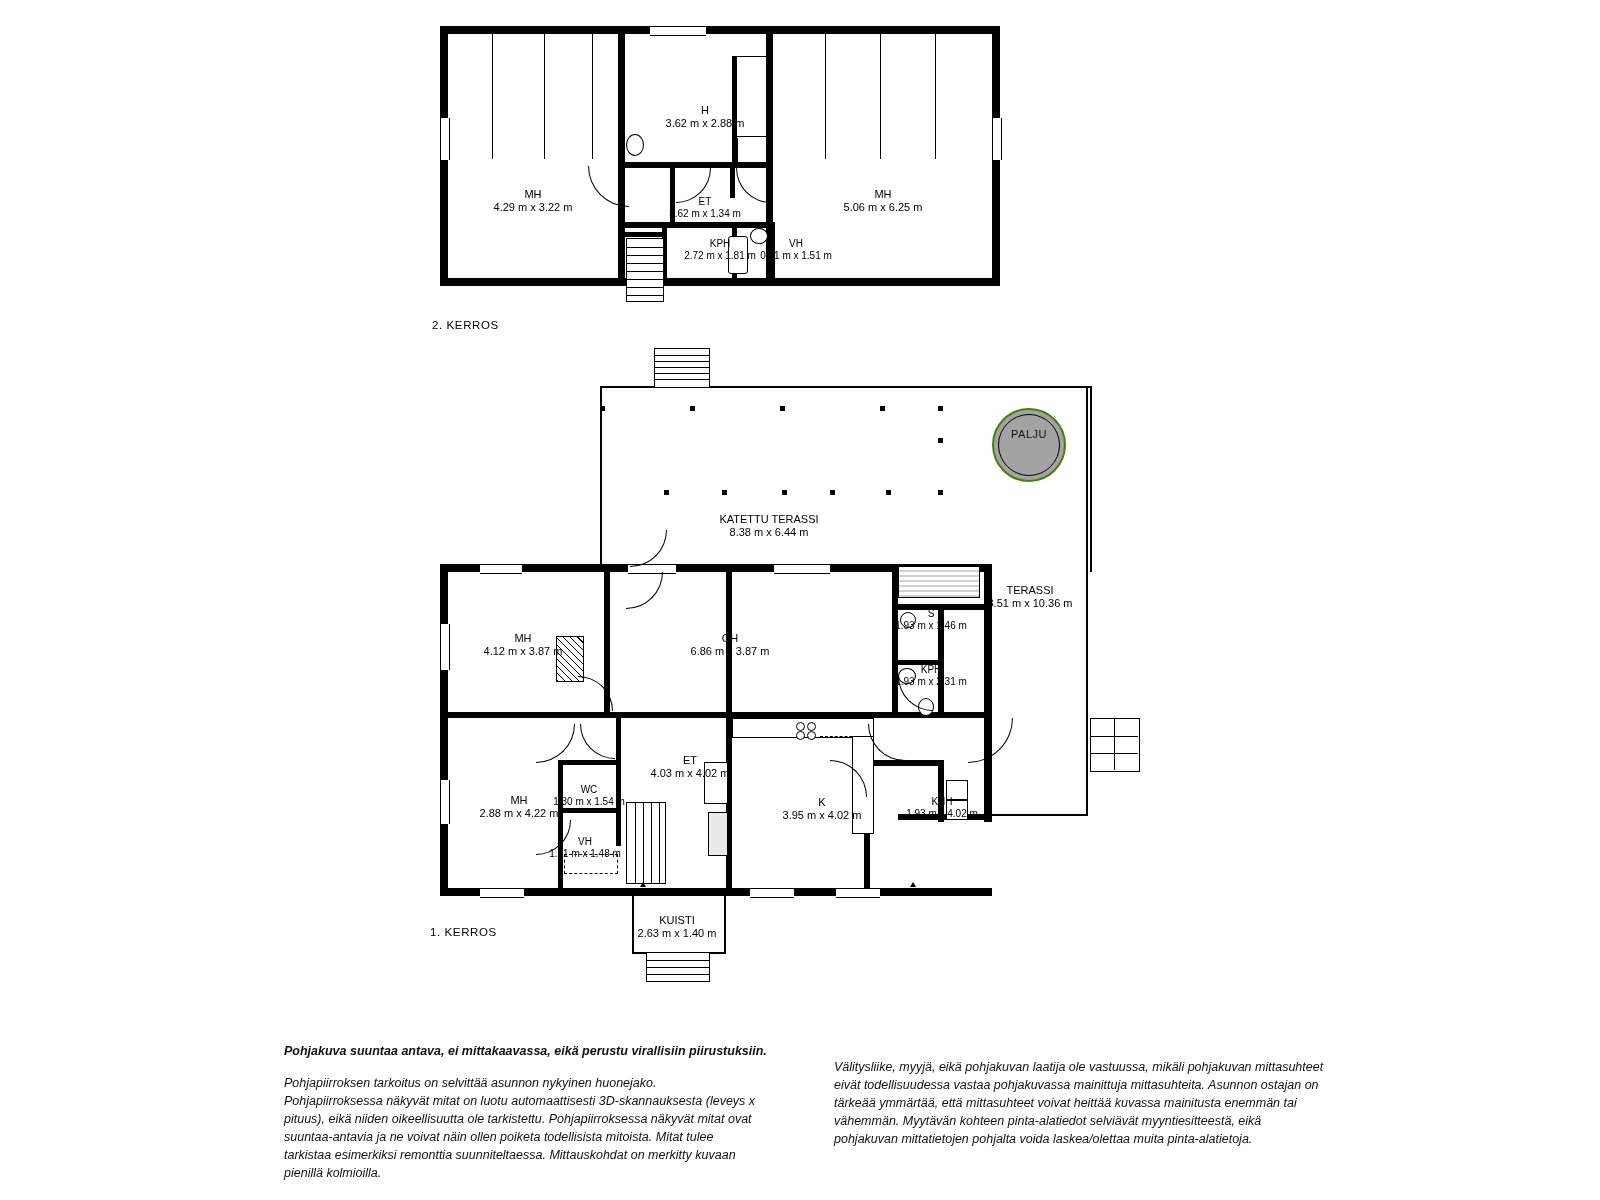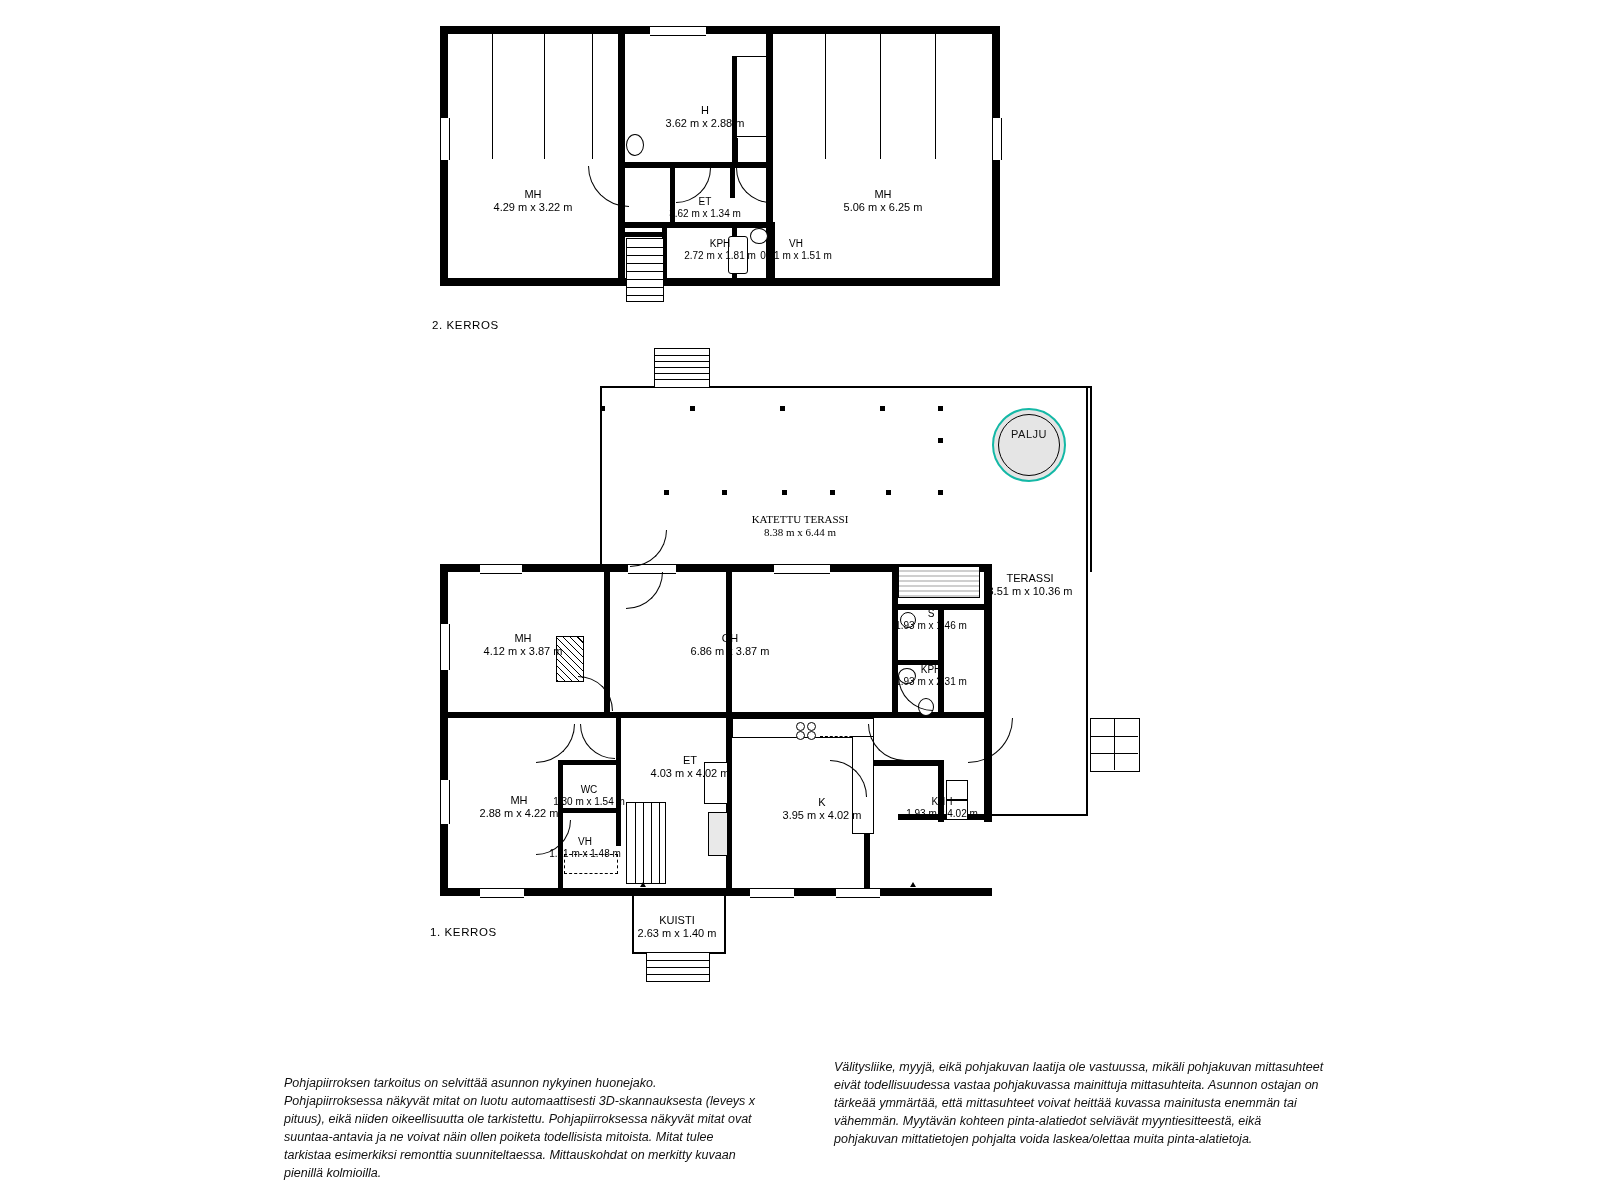--- a/index.html
+++ b/index.html
@@ -21,21 +21,21 @@
   .marker{position:absolute;width:0;height:0;border-left:3px solid transparent;border-right:3px solid transparent;border-bottom:5px solid #000;}
 
   .disc{position:absolute;font-style:italic;font-size:12.5px;line-height:18px;color:#111;}
   .disc.bold{font-weight:bold;}
 
   .hatch{position:absolute;background:
      repeating-linear-gradient(45deg,#000 0 1px,#fff 1px 5px);
      border:1px solid #000;}
   .tub{position:absolute;border:1px solid #000;background:#fff;border-radius:3px;}
   .circ{position:absolute;border:1px solid #000;border-radius:50%;background:#fff;}
-  .palju{position:absolute;border:2px solid #14b8a6;border-radius:50%;background:#e5e5e5;}
+  .palju{position:absolute;border:2px solid #4d7c0f;border-radius:50%;background:#a3a3a3;}
   .palju .inner{position:absolute;left:4px;top:4px;right:4px;bottom:4px;border:1px solid #000;border-radius:50%;}
   .palju span{position:absolute;width:100%;text-align:center;top:18px;font-size:11px;letter-spacing:.5px;}
   .stairs{position:absolute;border:1px solid #000;background:#fff;}
   .stairs i{position:absolute;left:0;right:0;height:0;border-top:1px solid #000;display:block;}
   .stairsv{position:absolute;border:1px solid #000;background:#fff;}
   .stairsv i{position:absolute;top:0;bottom:0;width:0;border-left:1px solid #000;display:block;}
   .terrace-hatch{position:absolute;background:repeating-linear-gradient(0deg,#cfcfcf 0 2px,#ffffff 2px 5px);border:1px solid #000;}
   .cab{position:absolute;border:1px solid #000;background:#fff;}
   .dashed{position:absolute;border-top:1px dashed #000;}
   .dashedbox{position:absolute;border:1px dashed #000;}
@@ -152,21 +152,21 @@
       <i style="top:18px;"></i>
       <i style="top:24px;"></i>
       <i style="top:30px;"></i>
   </div>
 
   <div class="palju" style="left:992px;top:408px;width:70px;height:70px;">
     <div class="inner"></div>
     <span>PALJU</span>
   </div>
 
-  <div class="room-label" style="left:690px;top:513px;width:220px;font-family:Liberation Serif, serif;">
+  <div class="room-label" style="left:659px;top:513px;width:220px;">
     <div class="nm">KATETTU TERASSI</div>
     <div class="dim">8.38 m x 6.44 m</div>
   </div>
 
   <div class="abs" style="left:440px;top:564px;width:552px;height:332px;">
 
     <div class="wall" style="left:0;top:0;width:552px;height:8px;"></div>
     <div class="wall" style="left:0;top:324px;width:552px;height:8px;"></div>
     <div class="wall" style="left:0;top:0;width:8px;height:332px;"></div>
     <div class="wall" style="left:544px;top:0;width:8px;height:258px;"></div>
@@ -279,21 +279,21 @@
 
     <div class="dashedbox" style="left:124px;top:290px;width:52px;height:18px;"></div>
 
     <div class="marker" style="left:98px;top:2px;"></div>
     <div class="marker" style="left:300px;top:2px;"></div>
     <div class="marker" style="left:200px;top:318px;"></div>
     <div class="marker" style="left:470px;top:318px;"></div>
   </div>
 
   <div class="terrace-hatch" style="left:898px;top:566px;width:80px;height:30px;"></div>
-  <div class="room-label" style="left:950px;top:572px;width:160px;">
+  <div class="room-label" style="left:950px;top:584px;width:160px;">
     <div class="nm">TERASSI</div>
     <div class="dim">3.51 m x 10.36 m</div>
   </div>
 
   <div class="abs" style="left:1090px;top:718px;width:48px;height:52px;border:1px solid #000;"></div>
   <div class="thin" style="left:1090px;top:736px;width:48px;height:1px;"></div>
   <div class="thin" style="left:1090px;top:753px;width:48px;height:1px;"></div>
   <div class="thin" style="left:1114px;top:718px;width:1px;height:52px;"></div>
 
   <div class="abs" style="left:632px;top:896px;width:90px;height:56px;border:2px solid #000;border-top:none;"></div>
@@ -305,16 +305,17 @@
     <i style="top:7px;"></i>
       <i style="top:14px;"></i>
       <i style="top:21px;"></i>
   </div>
 
   <div class="door-arc" style="left:968px;top:718px;width:44px;height:44px;border-radius:0 0 100% 0;border-top:none;border-left:none;"></div>
   <div class="door-arc" style="left:630px;top:530px;width:36px;height:36px;border-radius:0 0 100% 0;border-top:none;border-left:none;"></div>
 
   <div class="floor-tag" style="left:430px;top:926px;">1. KERROS</div>
 
+  <div class="disc bold" style="left:284px;top:1042px;width:700px;">Pohjakuva suuntaa antava, ei mittakaavassa, eikä perustu virallisiin piirustuksiin.</div>
   <div class="disc" style="left:284px;top:1074px;width:472px;">Pohjapiirroksen tarkoitus on selvittää asunnon nykyinen huonejako. Pohjapiirroksessa näkyvät mitat on luotu automaattisesti 3D-skannauksesta (leveys x pituus), eikä niiden oikeellisuutta ole tarkistettu. Pohjapiirroksessa näkyvät mitat ovat suuntaa-antavia ja ne voivat näin ollen poiketa todellisista mitoista. Mitat tulee tarkistaa esimerkiksi remonttia suunniteltaessa. Mittauskohdat on merkitty kuvaan pienillä kolmioilla.</div>
   <div class="disc" style="left:834px;top:1058px;width:492px;">Välitysliike, myyjä, eikä pohjakuvan laatija ole vastuussa, mikäli pohjakuvan mittasuhteet eivät todellisuudessa vastaa pohjakuvassa mainittuja mittasuhteita. Asunnon ostajan on tärkeää ymmärtää, että mittasuhteet voivat heittää kuvassa mainitusta enemmän tai vähemmän. Myytävän kohteen pinta-alatiedot selviävät myyntiesitteestä, eikä pohjakuvan mittatietojen pohjalta voida laskea/olettaa muita pinta-alatietoja.</div>
 
 </div>
 
 </body></html>

